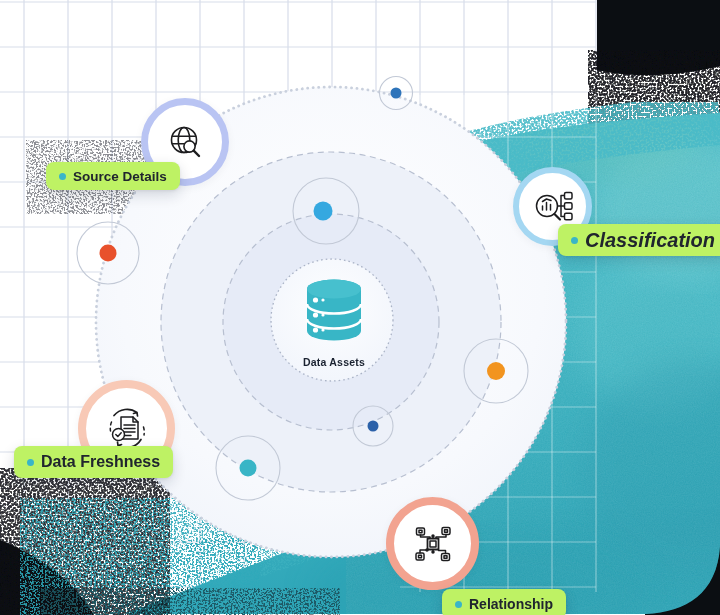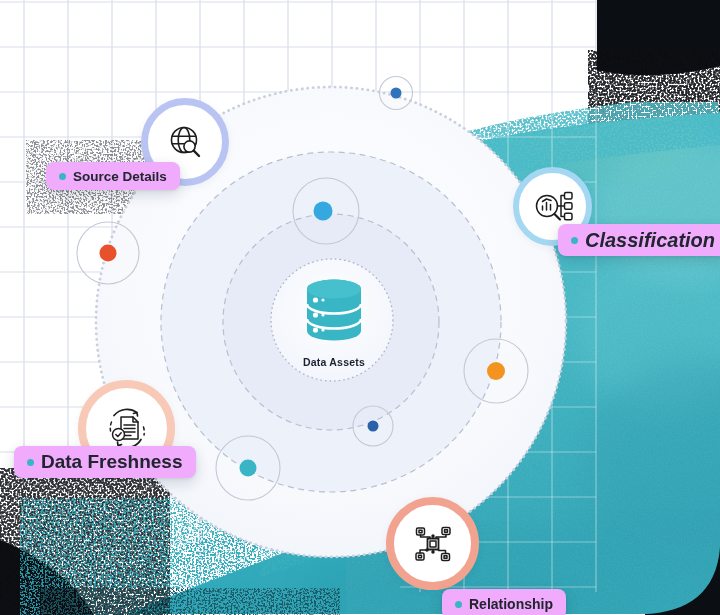--- a/index.html
+++ b/index.html
@@ -11,28 +11,28 @@
   
   .badge{
     position:absolute;border-radius:50%;background:#ffffff;
     display:flex;align-items:center;justify-content:center;
     box-shadow:0 2px 8px rgba(20,30,50,0.05);
   }
   .badge svg{display:block;}
   
   .pill{
     position:absolute;display:flex;align-items:center;gap:7px;
-    background:#f0abfc;border-radius:8px;padding:0 13px;
+    background:#bef264;border-radius:8px;padding:0 13px;
     box-shadow:0 5px 14px rgba(20,30,55,0.16),0 1px 3px rgba(20,30,55,0.08);
     color:#20252e;font-weight:bold;white-space:nowrap;
   }
   .pill .dot{width:7px;height:7px;border-radius:50%;background:#3ab5c7;flex:0 0 auto;}
   #pill-source{left:46px;top:162px;height:28px;font-size:13.5px;}
   #pill-class{left:558px;top:224px;height:32px;font-size:20px;font-style:italic;}
-  #pill-fresh{left:14px;top:446px;height:32px;font-size:19px;text-align:center;}
+  #pill-fresh{left:14px;top:446px;height:32px;font-size:16px;text-align:center;}
   #pill-rel{left:442px;top:589px;height:30px;font-size:14px;}
   
   #center-card{position:absolute;left:284px;top:278px;width:100px;text-align:center;}
   #center-card svg{display:block;margin:0 auto;}
   #center-label{margin-top:12px;font-size:10.5px;font-weight:bold;color:#1a2230;letter-spacing:.2px;}
 </style>
 </head>
 <body>
 
 <div id="stage">

